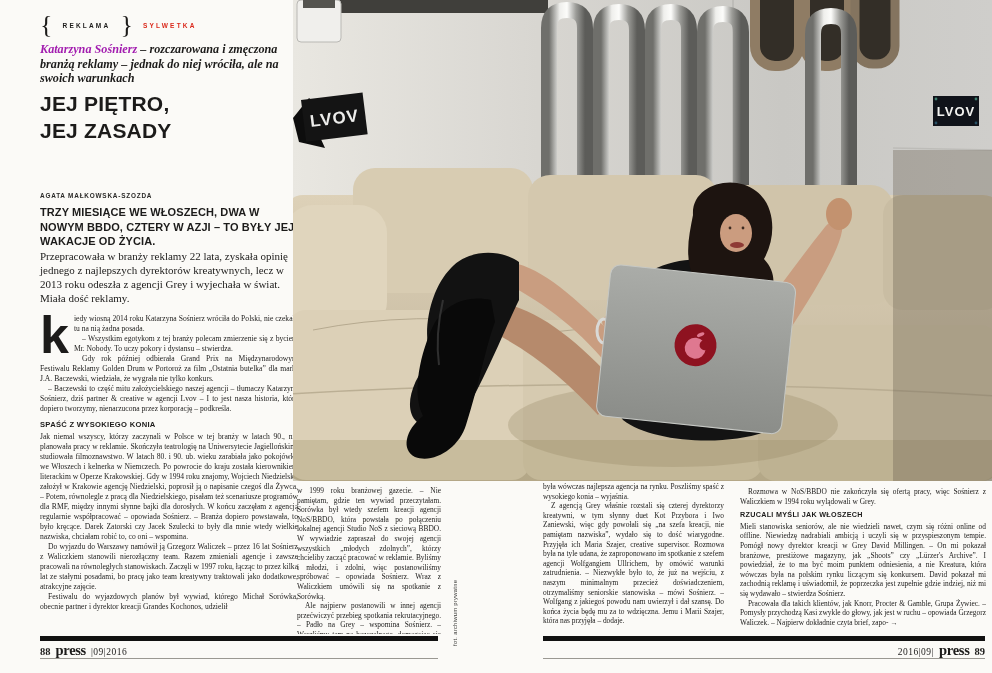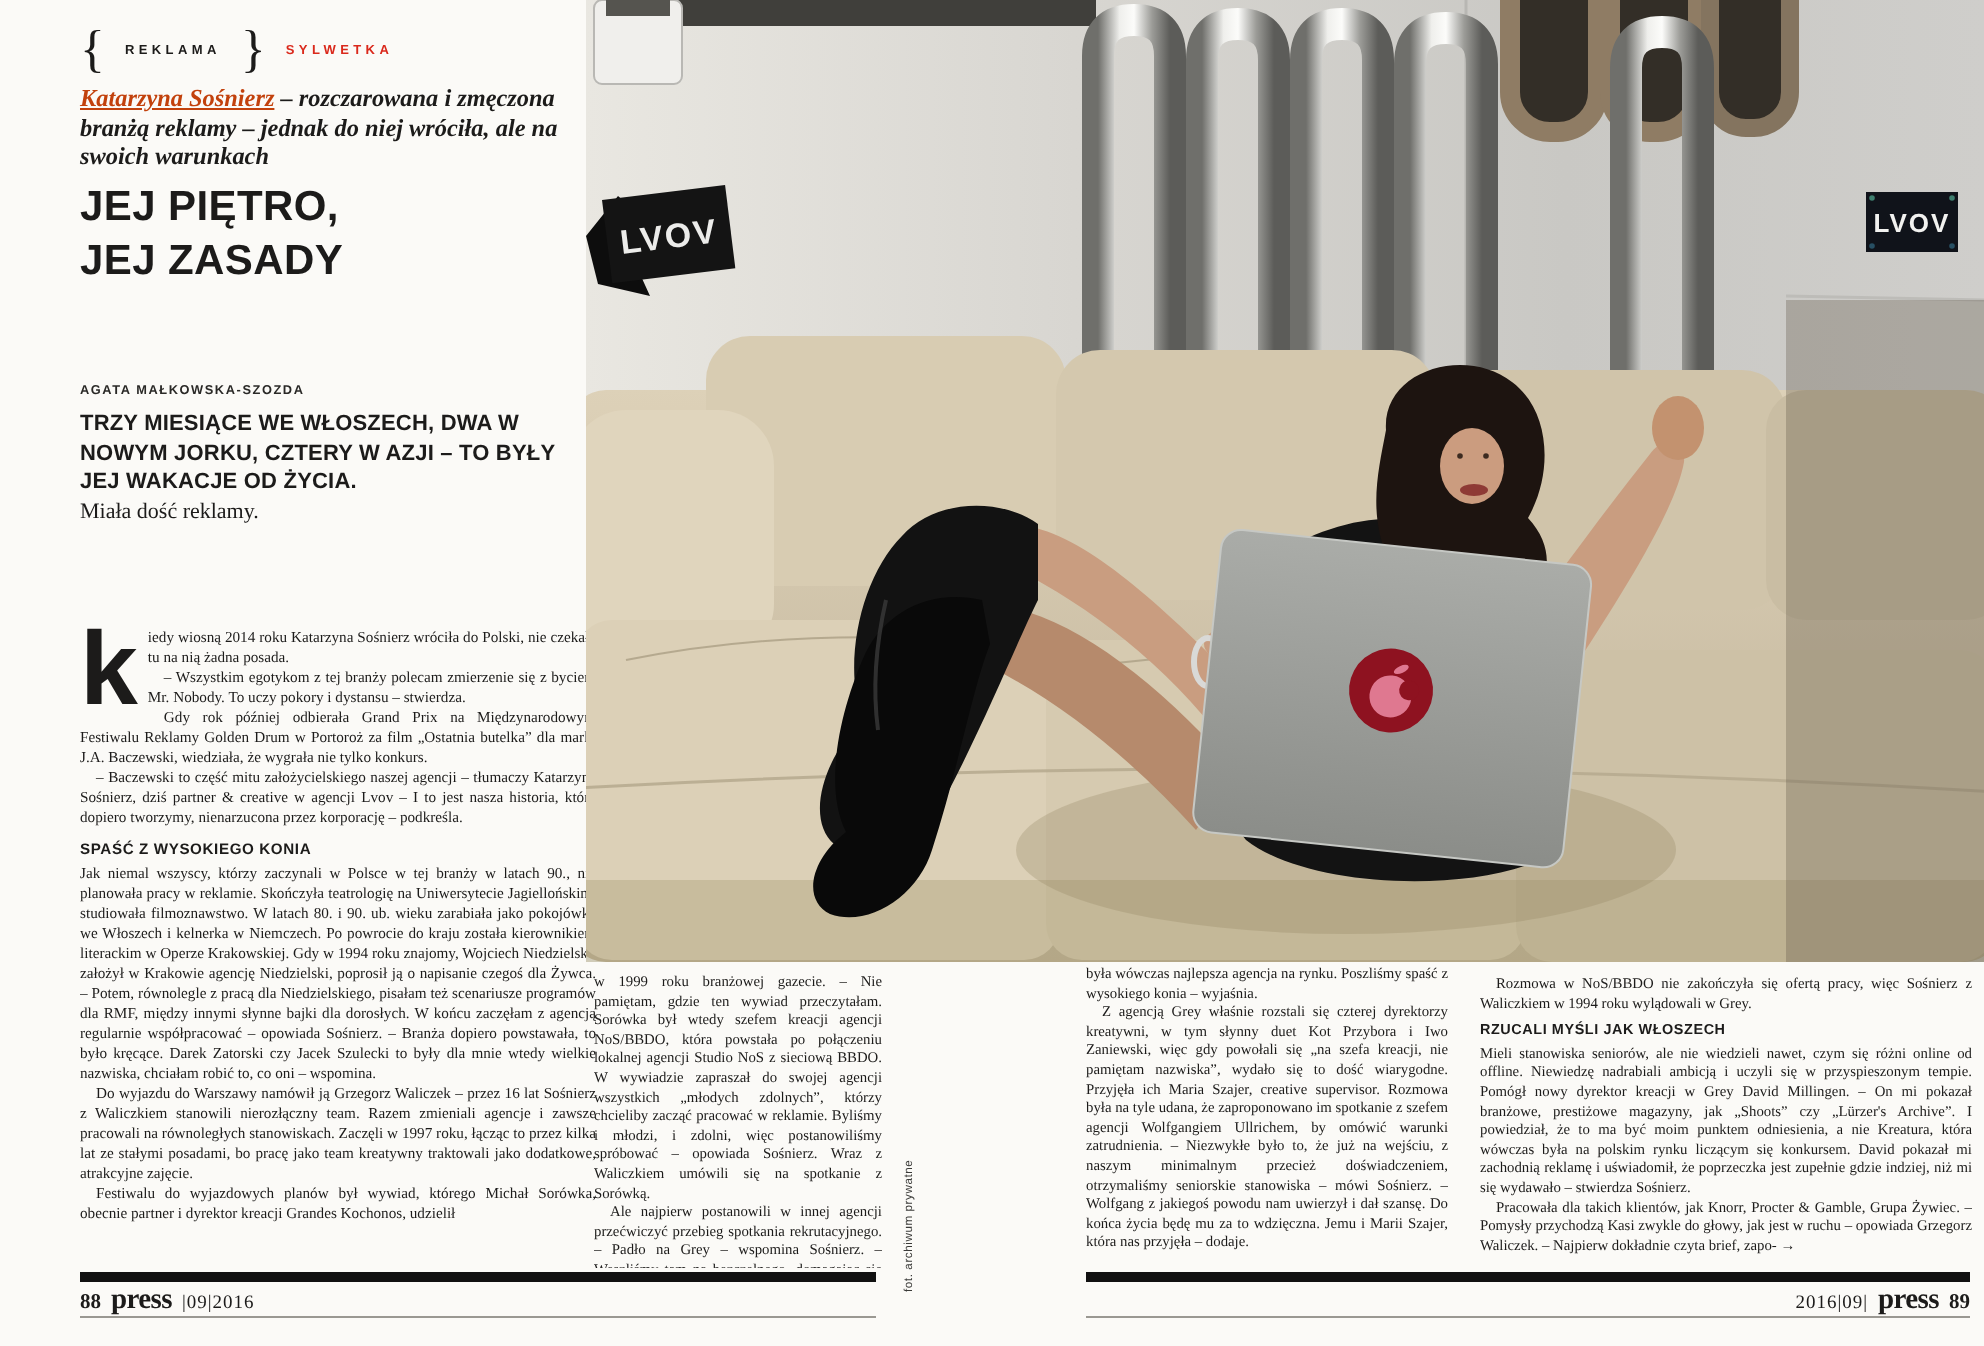--- a/index.html
+++ b/index.html
@@ -8,21 +8,21 @@
     font-family:"Liberation Serif",serif;color:#1c1b1a;overflow:hidden;
   }
   .abs{position:absolute;}
   
   .kicker{left:40px;top:12px;display:flex;align-items:center;gap:6px;}
   .brace{font-family:"Liberation Serif",serif;font-size:26px;font-weight:400;line-height:26px;color:#1c1b1a;}
   .kicker-label{font-family:"Liberation Sans",sans-serif;font-size:6.5px;font-weight:bold;letter-spacing:2.2px;color:#1c1b1a;padding:0 4px;}
   .section-label{font-family:"Liberation Sans",sans-serif;font-size:6.5px;font-weight:bold;letter-spacing:2.2px;color:#da291c;margin-left:4px;}
   
   .intro{left:40px;top:42px;width:256px;font-size:12.2px;line-height:14.6px;font-style:italic;font-weight:bold;}
-  .intro .name{color:#c2410c;text-decoration:underline;}
+  .intro .name{color:#a21caf;}
   
   .headline{left:40px;top:90px;width:270px;font-family:"Liberation Sans",sans-serif;font-weight:bold;font-size:21px;line-height:27px;letter-spacing:.2px;}
   
   .author{left:40px;top:192px;font-family:"Liberation Sans",sans-serif;font-size:6.4px;font-weight:bold;letter-spacing:.8px;color:#2a2927;}
   
   .lead{left:40px;top:205px;width:258px;}
   .lead-bold{font-family:"Liberation Sans",sans-serif;font-weight:bold;font-size:11px;line-height:14.6px;letter-spacing:.1px;}
   .lead-text{font-size:11px;line-height:14.2px;}
   
   .bodycol{font-size:7.4px;line-height:9.6px;overflow:hidden;}
@@ -63,21 +63,22 @@
   <div class="abs intro"><span class="name">Katarzyna Sośnierz</span><span> – rozczarowana i zmęczona branżą reklamy – jednak do niej wróciła, ale na swoich warunkach</span></div>
 
   <div class="abs headline">
     <div>JEJ PIĘTRO,</div>
     <div>JEJ ZASADY</div>
   </div>
 
   <div class="abs author">AGATA MAŁKOWSKA-SZOZDA</div>
 
   <div class="abs lead">
-    <div class="lead-bold">TRZY MIESIĄCE WE WŁOSZECH, DWA W NOWYM JORKU, CZTERY W AZJI – TO BYŁY JEJ WAKACJE OD ŻYCIA.</div>
+    <div class="lead-bold">TRZY MIESIĄCE WE WŁOSZECH, DWA W NOWYM BBDO, CZTERY W AZJI – TO BYŁY JEJ WAKACJE OD ŻYCIA.</div>
+    <div class="lead-text">Przepracowała w branży reklamy 22 lata, zyskała opinię jednego z najlepszych dyrektorów kreatywnych, lecz w 2013 roku odeszła z agencji Grey i wyjechała w świat.</div>
     <div class="lead-text">Miała dość reklamy.</div>
   </div>
 
   <div class="abs bodycol col1">
     <span class="dropcap">k</span>
     <p class="p">iedy wiosną 2014 roku Katarzyna Sośnierz wróciła do Polski, nie czekała tu na nią żadna posada.</p>
     <p class="p ind">– Wszystkim egotykom z tej branży polecam zmierzenie się z byciem Mr. Nobody. To uczy pokory i dystansu – stwierdza.</p>
     <p class="p ind">Gdy rok później odbierała Grand Prix na Międzynarodowym Festiwalu Reklamy Golden Drum w Portoroż za film „Ostatnia butelka” dla marki J.A. Baczewski, wiedziała, że wygrała nie tylko konkurs.</p>
     <p class="p ind">– Baczewski to część mitu założycielskiego naszej agencji – tłumaczy Katarzyna Sośnierz, dziś partner &amp; creative w agencji Lvov – I to jest nasza historia, którą dopiero tworzymy, nienarzucona przez korporację – podkreśla.</p>
     <div class="sec-head">SPAŚĆ Z WYSOKIEGO KONIA</div>

